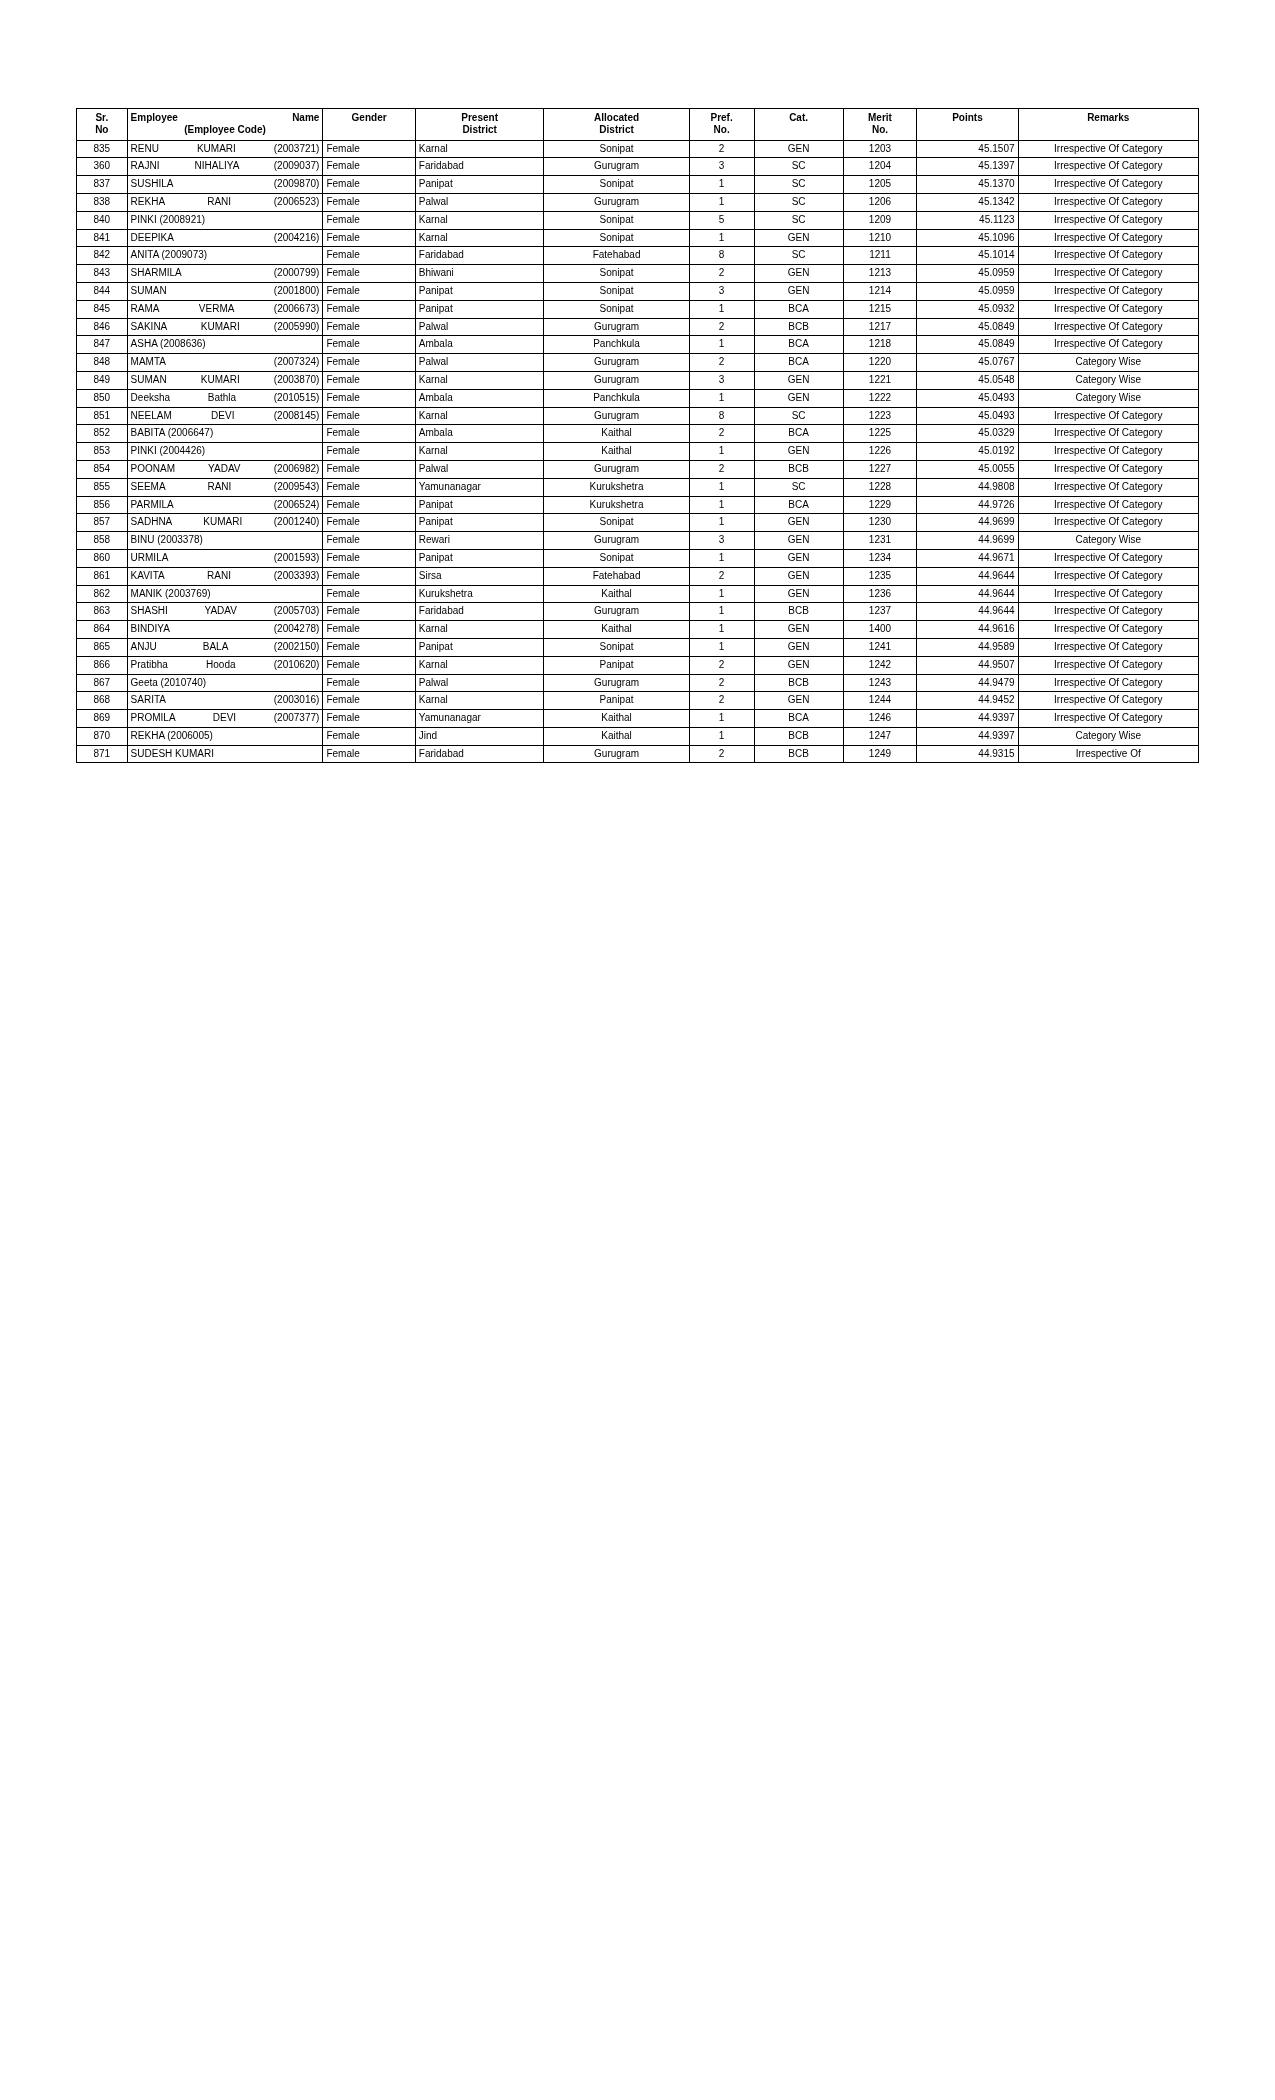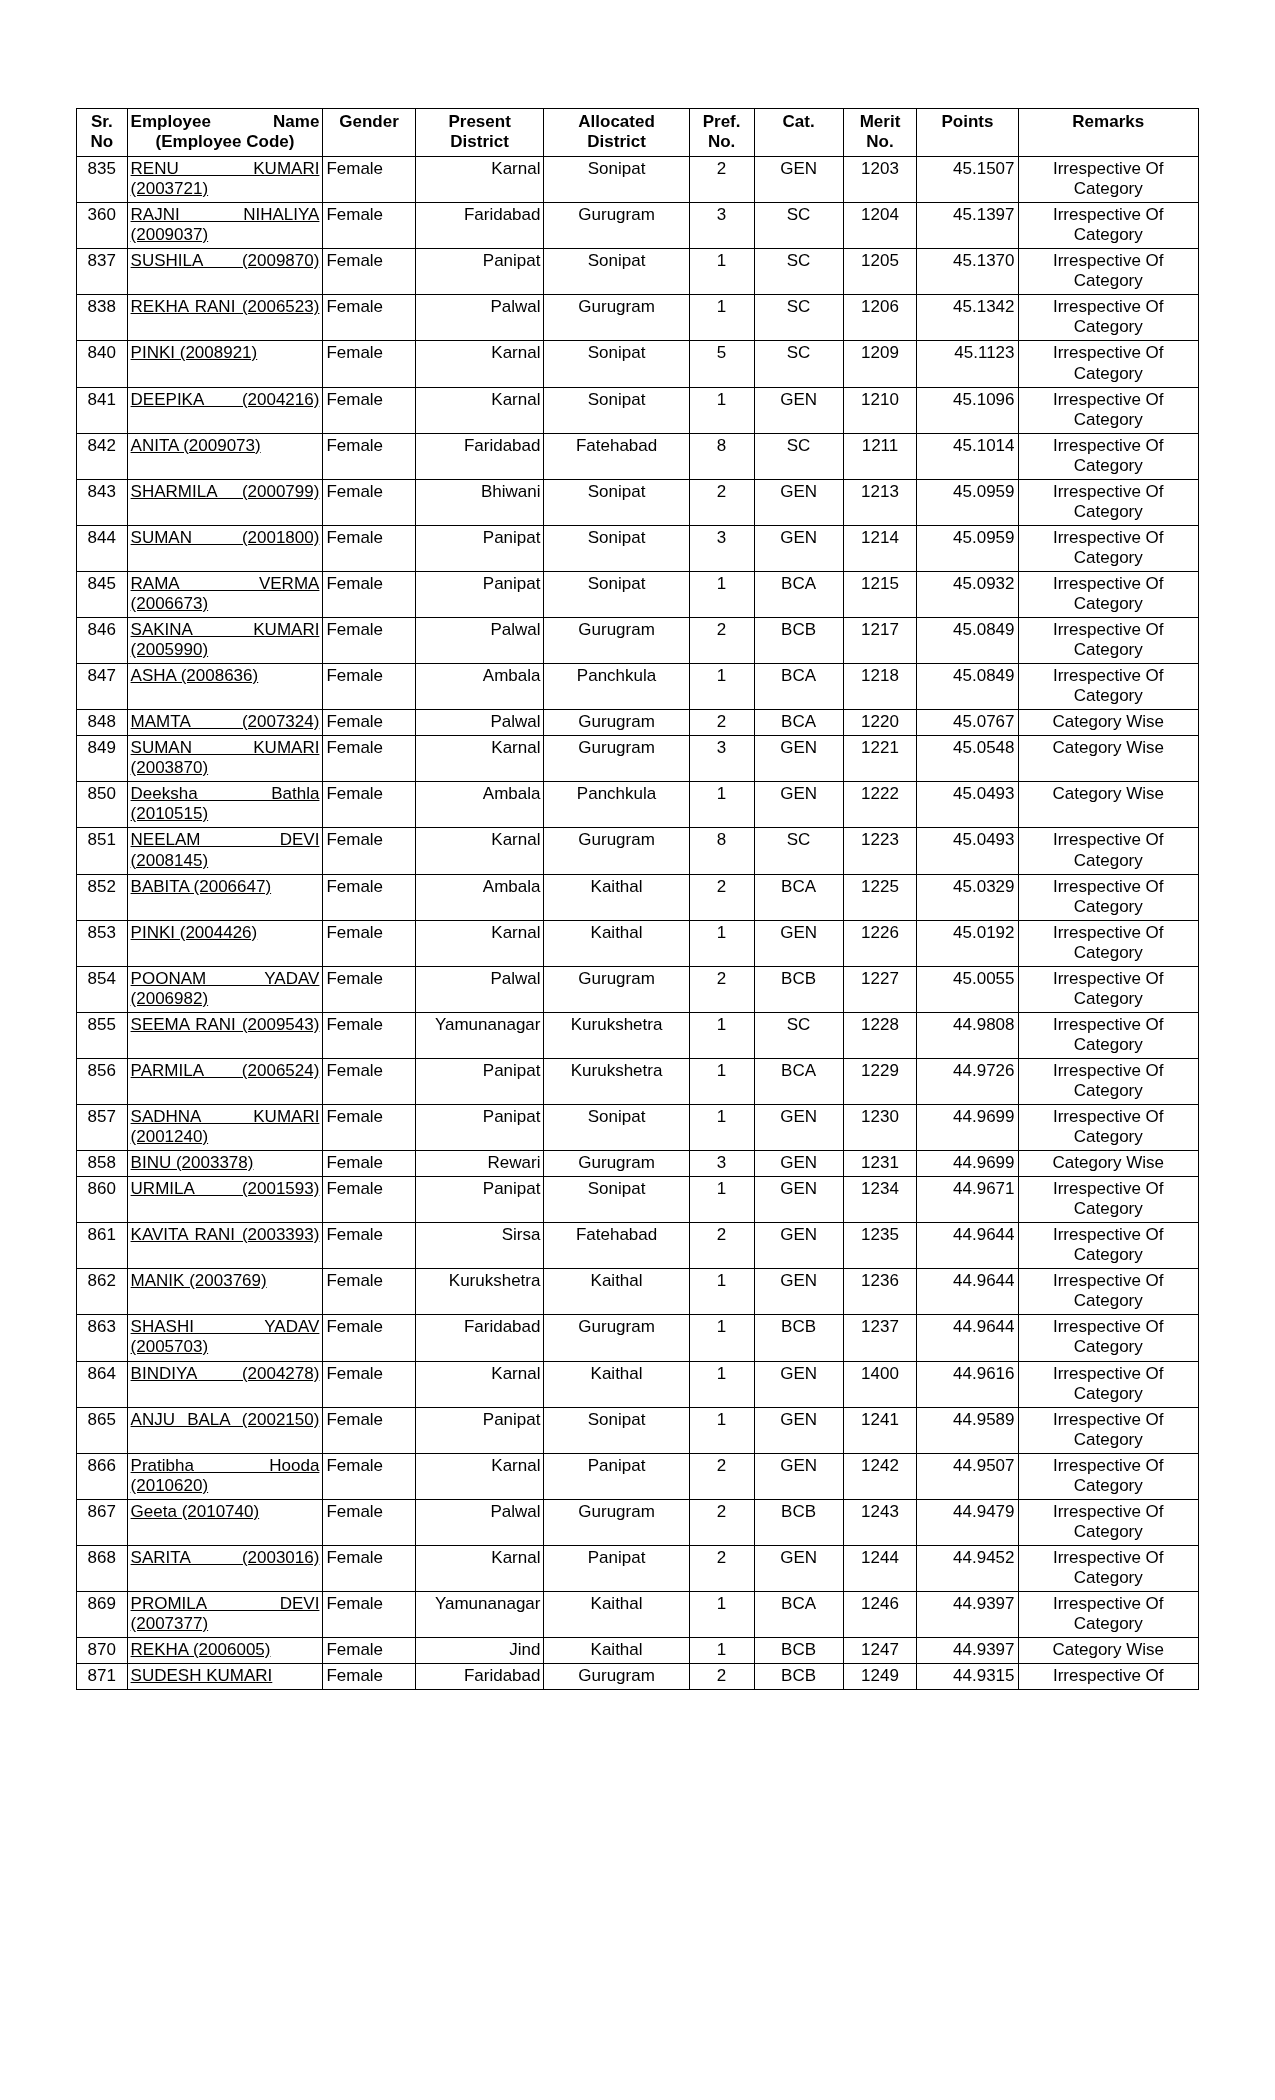--- a/index.html
+++ b/index.html
@@ -22,21 +22,21 @@
     padding: 108px 0 0 0;
   }
   .table-wrap {
     margin-left: 76px;
     width: 1123px;
   }
   table.alloc {
     border-collapse: collapse;
     table-layout: fixed;
     width: 1123px;
-    font-size: 17px;
+    font-size: 10px;
     line-height: 1.18;
   }
   table.alloc th,
   table.alloc td {
     border: 1px solid #000000;
     padding: 2px 3px 3px 3px;
     vertical-align: top;
     word-wrap: break-word;
     overflow-wrap: break-word;
   }
@@ -54,24 +54,24 @@
   col.c-pres    { width: 117px; }
   col.c-alloc   { width: 132px; }
   col.c-pref    { width: 59px; }
   col.c-cat     { width: 81px; }
   col.c-merit   { width: 67px; }
   col.c-points  { width: 92px; }
   col.c-rem     { width: 164px; }
 
   
   td.sr     { text-align: center; }
-  td.name   { text-align: justify; text-align-last: justify; hyphens: none; text-decoration: underline; }
+  td.name   { text-align: justify; text-align-last: justify; hyphens: none; }
   td.name.single { text-align: left; text-align-last: left; }
   td.gender { }
-  td.pres   { text-align: right; margin-left: 20px; }
+  td.pres   { text-align: left; margin-left: 20px; }
   td.alloc  { text-align: center; }
   td.pref   { text-align: center; }
   td.cat    { text-align: center; }
   td.merit  { text-align: center; }
   td.points { text-align: right; }
   td.rem    { text-align: center; }
 
   .hdr-l1 { display: block; }
   .hdr-l2 { display: block; }
 

